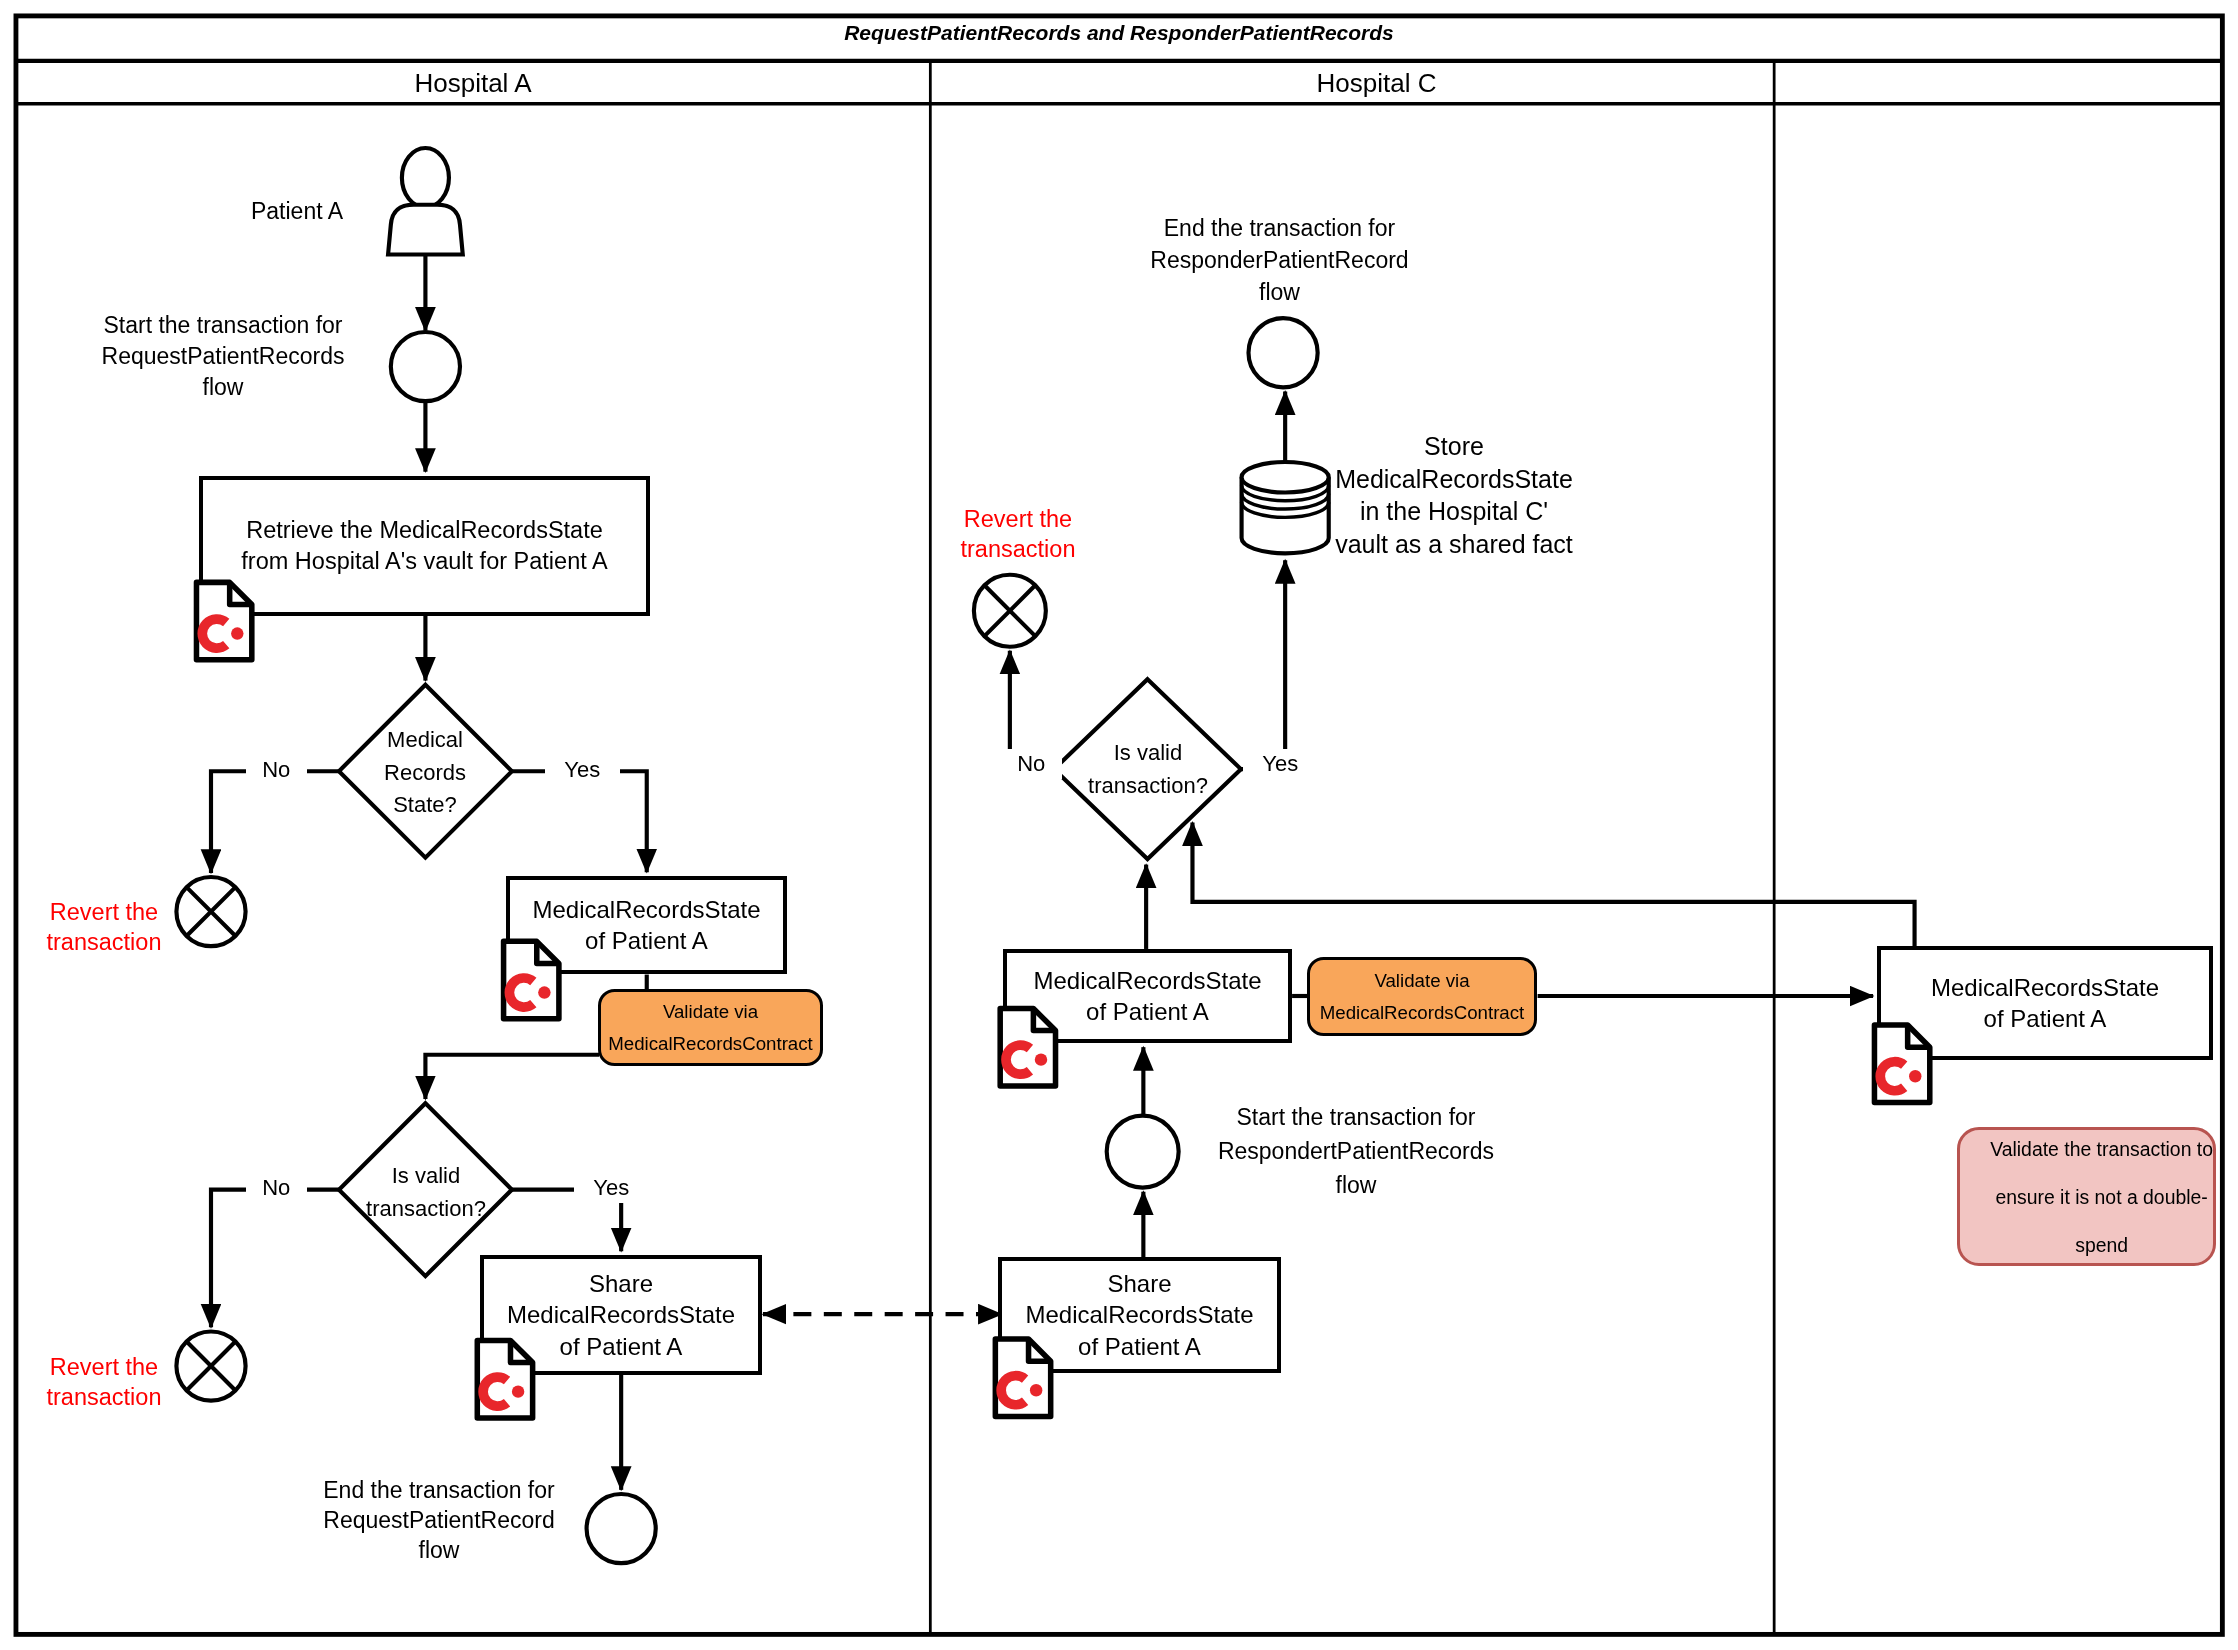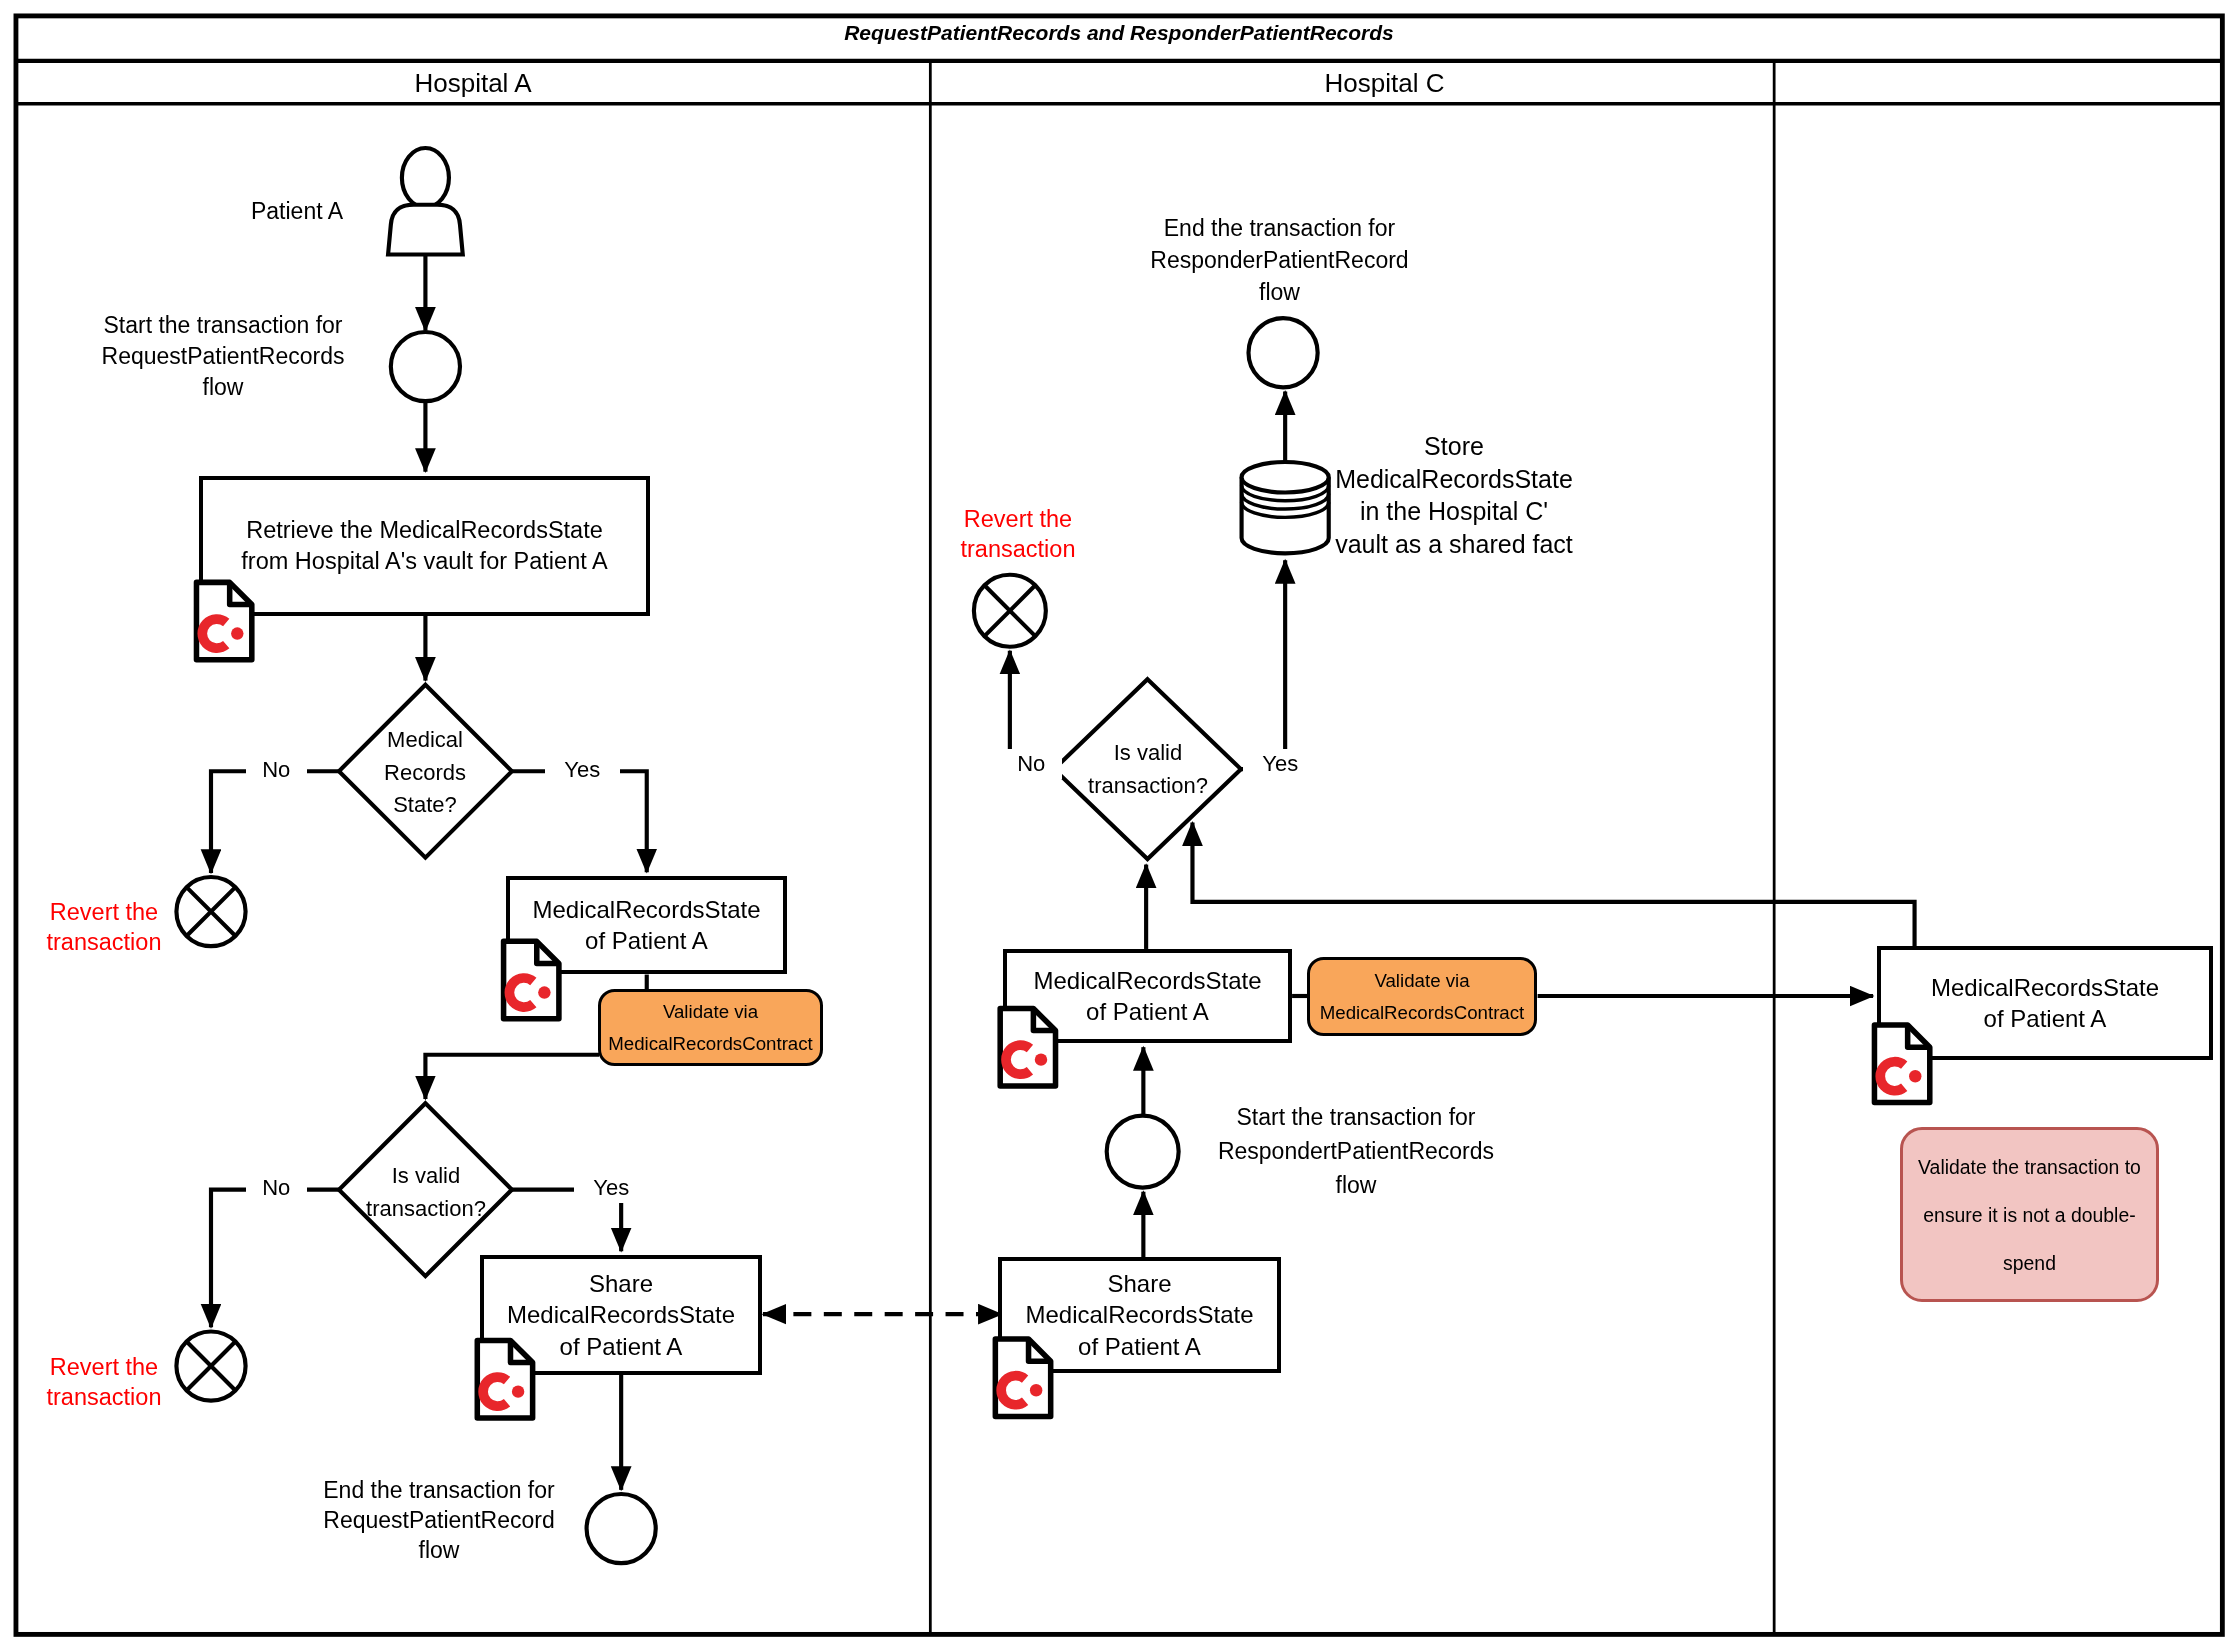--- a/index.html
+++ b/index.html
@@ -96,21 +96,21 @@
       <path d="M1795,690 V778 A63,22 0 0 0 1921,778 V690" fill="none" stroke="#000" stroke-width="6"></path>
       <ellipse cx="1858" cy="690" rx="63" ry="22" fill="#fff" stroke="#000" stroke-width="6"></ellipse>
       <path d="M1795,702 A63,22 0 0 0 1921,702" fill="none" stroke="#000" stroke-width="5"></path>
       <path d="M1795,714 A63,22 0 0 0 1921,714" fill="none" stroke="#000" stroke-width="5"></path>
       <path d="M1795,726 A63,22 0 0 0 1921,726" fill="none" stroke="#000" stroke-width="5"></path>
     </g>
   </svg>
 
   <div class="label title" style="left:16px;top:19.4px;width:2206px;">RequestPatientRecords and ResponderPatientRecords</div>
   <div class="label lane-h" style="left:16px;top:66px;width:914px;">Hospital A</div>
-  <div class="label lane-h" style="left:930px;top:66px;width:893px;padding-left:8px;">Hospital C</div>
+  <div class="label lane-h" style="left:930px;top:66px;width:893px;">Hospital C</div>
 
   <div class="label" style="left:207px;top:196px;width:180px;font-size:23px;">Patient A</div>
   <div class="label" style="left:50px;top:310px;width:346px;font-size:23px;line-height:31px;">Start the transaction for
 RequestPatientRecords
 flow</div>
 
   <div class="box" style="left:199px;top:476px;width:451px;height:140px;font-size:23.5px;">
     <span>Retrieve the MedicalRecordsState
 from Hospital A's vault for Patient A</span>
   </div>
@@ -182,21 +182,21 @@
   <div class="box" style="left:998px;top:1257px;width:283px;height:116px;">
     <span>Share
 MedicalRecordsState
 of Patient A</span>
   </div>
 
   <div class="box" style="left:1877px;top:946px;width:336px;height:114px;">
     <span>MedicalRecordsState
 of Patient A</span>
   </div>
-  <div class="box pink" style="left:1900px;top:1127px;width:259px;height:175px;">
+  <div class="box pink" style="left:1957px;top:1127px;width:259px;height:139px;justify-content:flex-end;">
     <span>Validate the transaction to
 ensure it is not a double-
 spend</span>
   </div>
 
   <svg id="icons" class="layer" viewBox="0 0 3237 2387">
     <defs>
       <g id="corda-doc">
         <path d="M4,4 H52 L84,36 V116 H4 Z" fill="#fff" stroke="#000" stroke-width="8" stroke-linejoin="round"></path>
         <path d="M52,4 V36 H84" fill="none" stroke="#000" stroke-width="8" stroke-linejoin="round"></path>

